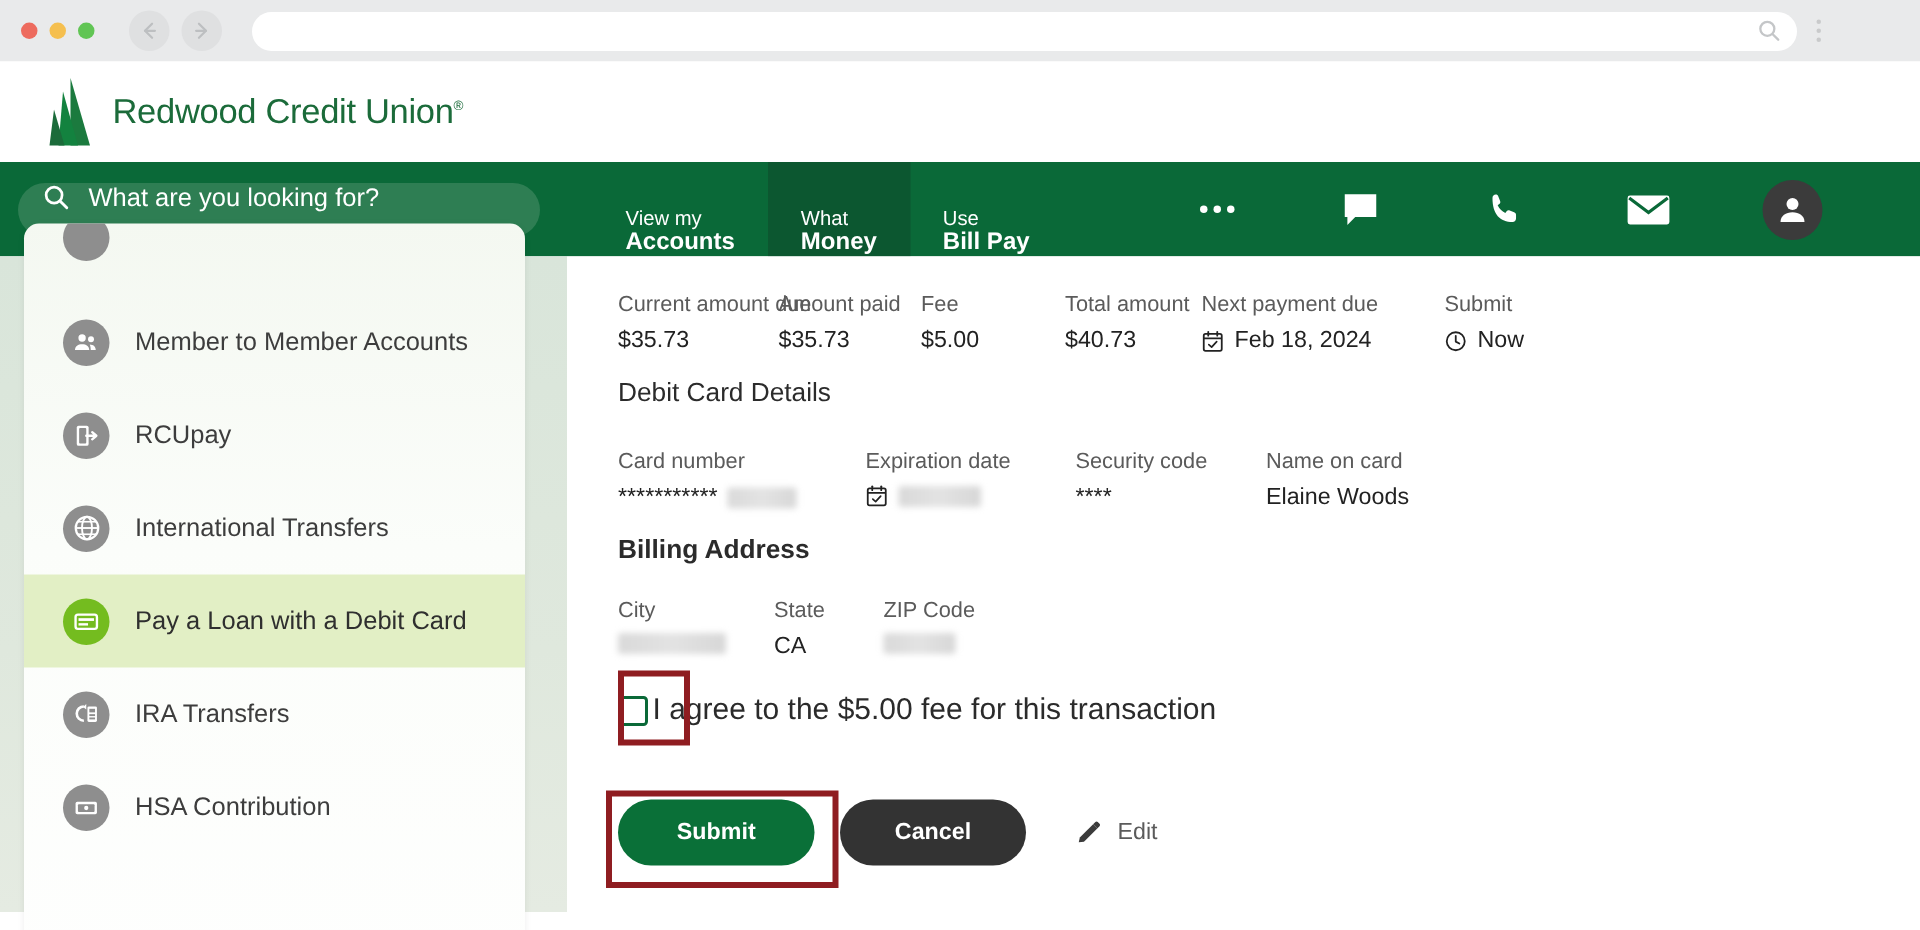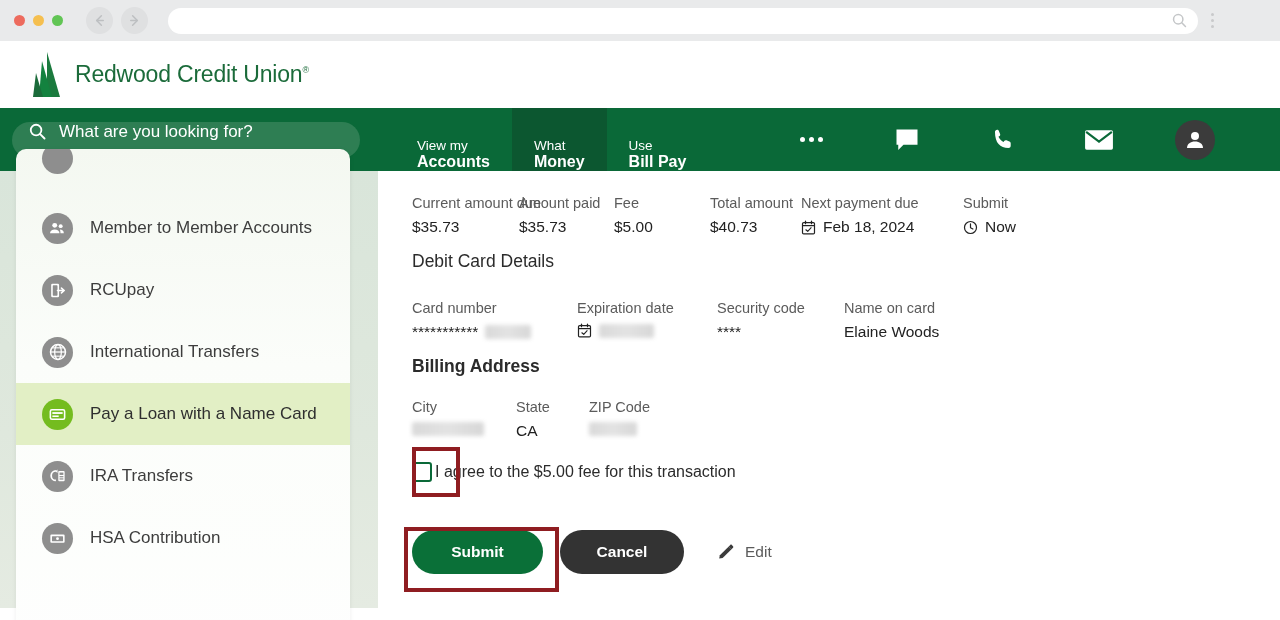--- a/index.html
+++ b/index.html
@@ -177,21 +177,21 @@
     display: flex; align-items: center;
     margin-top: 22px;
     margin-left: 34px;
   }
   .checkbox-outline {
     width: 20px; height: 20px;
     border: 2px solid #0a6938;
     border-radius: 3px;
     background: #ffffff;
   }
-  .agree-label { font-size: 16px; color: #2b2b2b; margin-left: 3px; }
+  .agree-label { font-size: 20px; color: #2b2b2b; margin-left: 3px; }
 
   .annot {
     position: absolute;
     border: 4px solid #8f1d21;
     background: transparent;
     pointer-events: none;
   }
 
   .buttons-row {
     display: flex; align-items: center;
@@ -370,21 +370,21 @@
     </div>
 
     <div class="side-item active">
       <div class="side-icon">
         <svg width="19" height="19" viewBox="0 0 24 24">
           <rect x="3" y="6" width="18" height="12" rx="2" fill="none" stroke="#ffffff" stroke-width="2"></rect>
           <rect x="5.5" y="9" width="13" height="2.3" fill="#ffffff"></rect>
           <rect x="5.5" y="13.2" width="8" height="2" fill="#ffffff"></rect>
         </svg>
       </div>
-      <span class="side-label">Pay a Loan with a Name Card</span>
+      <span class="side-label">Pay a Loan with a Debit Card</span>
     </div>
 
     <div class="side-item">
       <div class="side-icon">
         <svg width="19" height="19" viewBox="0 0 24 24">
           <path d="M10 5a6 6 0 1 0 0 12" fill="none" stroke="#ffffff" stroke-width="2.2"></path>
           <path d="M12 3 L9.3 5.4 L12 7.6" fill="#ffffff"></path>
           <rect x="13" y="5" width="8" height="13" rx="1.2" fill="#ffffff"></rect>
           <rect x="14.6" y="7" width="4.8" height="3" fill="#8e8e8e"></rect>
           <rect x="14.6" y="11.5" width="4.8" height="1.6" fill="#8e8e8e"></rect>

